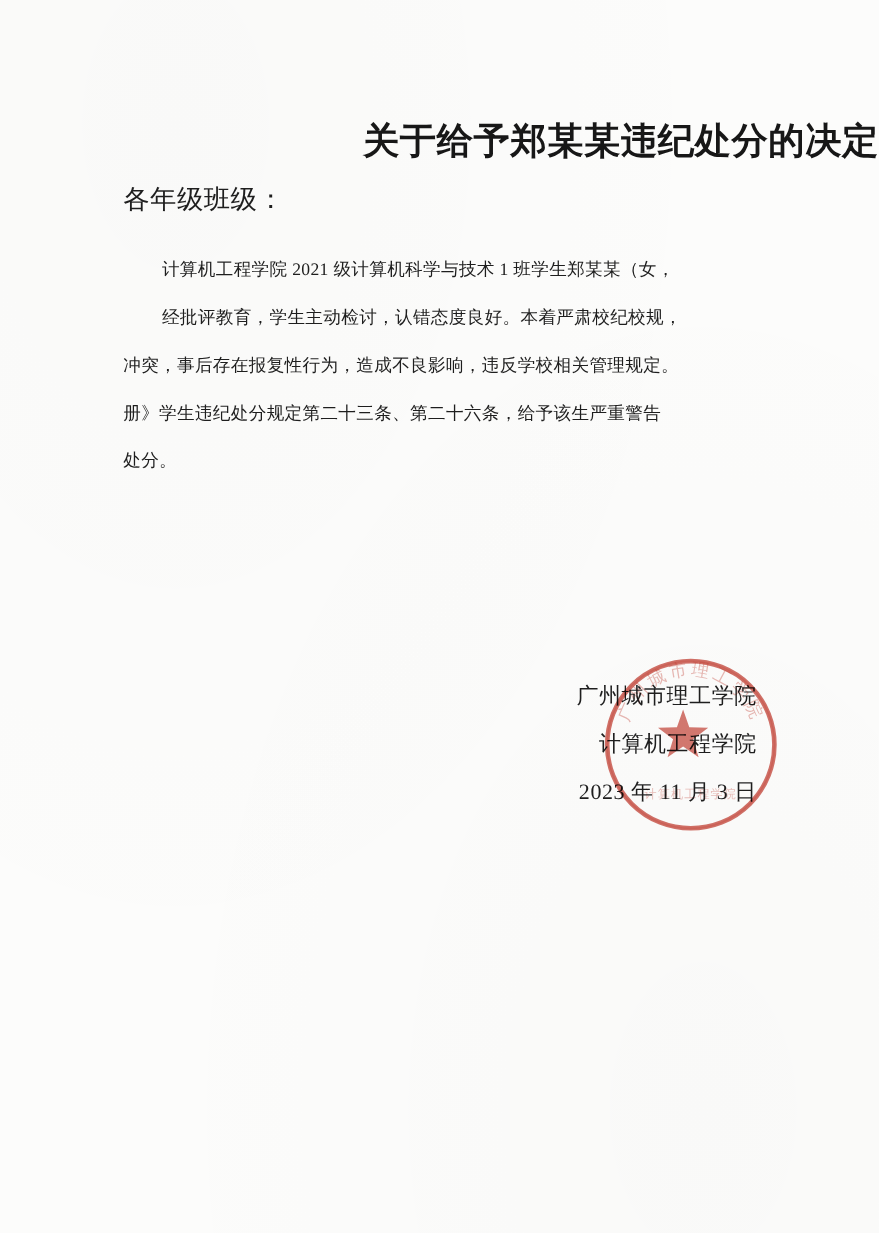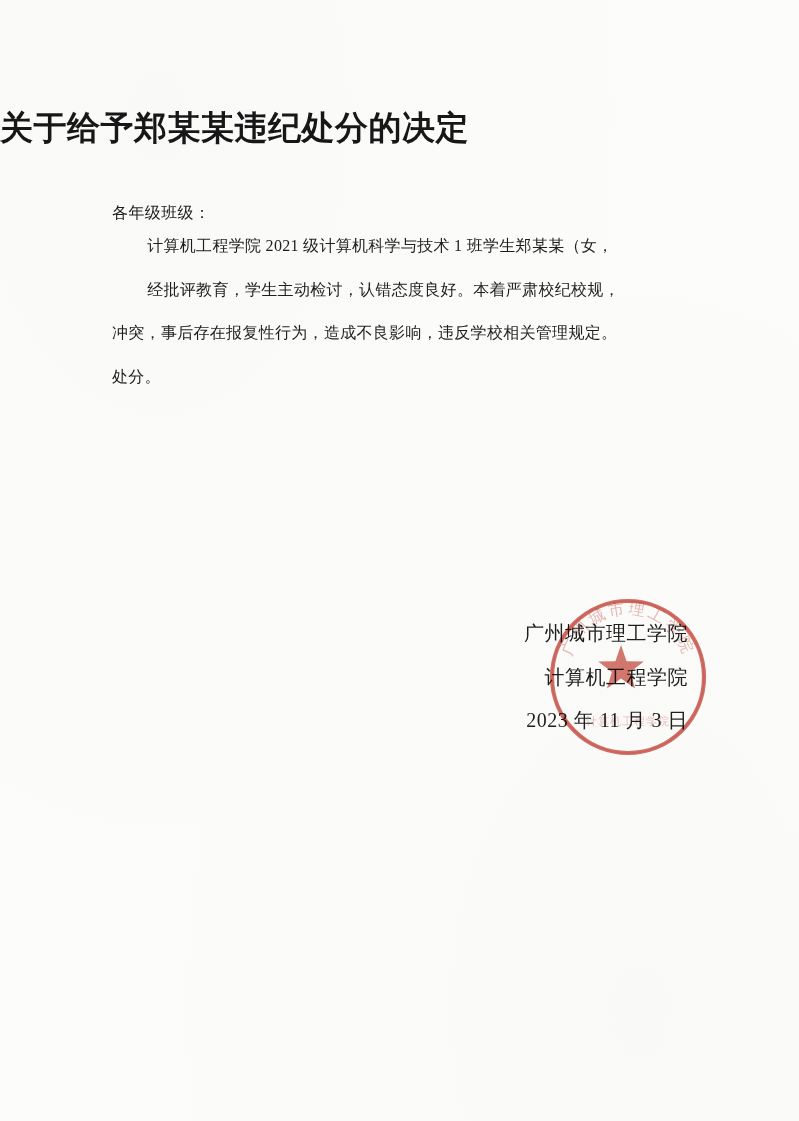--- a/index.html
+++ b/index.html
@@ -17,31 +17,31 @@
     overflow: hidden;
     font-family: "Liberation Serif", "DejaVu Serif", serif;
     color: #1e1e1e;
   }
   .title {
     position: absolute;
     top: 106px;
     left: 0;
     width: 100%;
     margin: 0;
-    text-align: left;
+    text-align: right;
     font-size: 33px;
     font-weight: 700;
     letter-spacing: 0.5px;
     color: #171717;
   }
   .salutation {
     position: absolute;
-    top: 199px;
+    top: 168px;
     left: 112px;
-    font-size: 16px;
+    font-size: 24px;
     line-height: 28px;
     letter-spacing: 0.4px;
   }
   .body-block {
     position: absolute;
     top: 224px;
     left: 112px;
     width: 608px;
     font-size: 16px;
     line-height: 43.5px;
@@ -74,20 +74,21 @@
 <div class="page">
 
   <h1 class="title">关于给予郑某某违纪处分的决定</h1>
 
   <div class="salutation">各年级班级：</div>
 
   <div class="body-block">
     <div class="body-line indent">计算机工程学院 2021 级计算机科学与技术 1 班学生郑某某（女，</div>
     <div class="body-line indent">经批评教育，学生主动检讨，认错态度良好。本着严肃校纪校规，</div>
     <div class="body-line">冲突，事后存在报复性行为，造成不良影响，违反学校相关管理规定。</div>
+    <div class="body-line">册》学生违纪处分规定第二十三条、第二十六条，给予该生严重警告</div>
     <div class="body-line">处分。</div>
   </div>
 
   <div class="signature">
     <div>广州城市理工学院</div>
     <div>计算机工程学院</div>
     <div>2023 年 11 月 3 日</div>
   </div>
 
   <svg class="stamp" viewBox="0 0 170 170">

